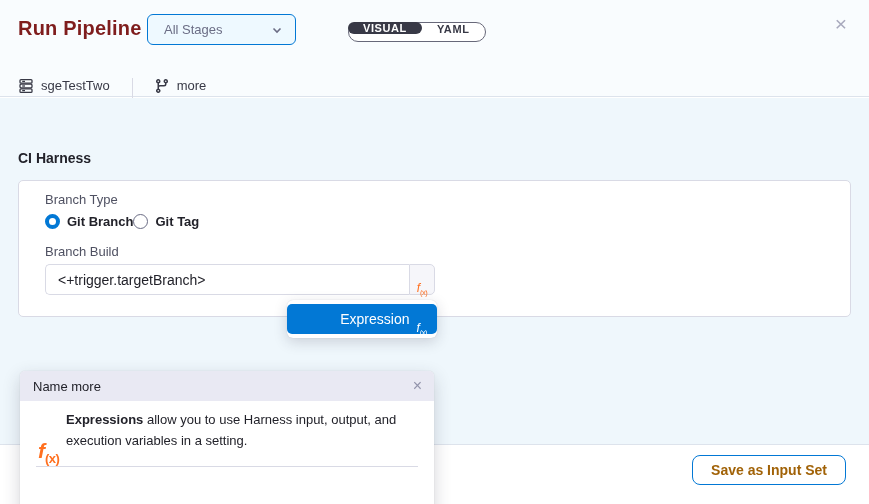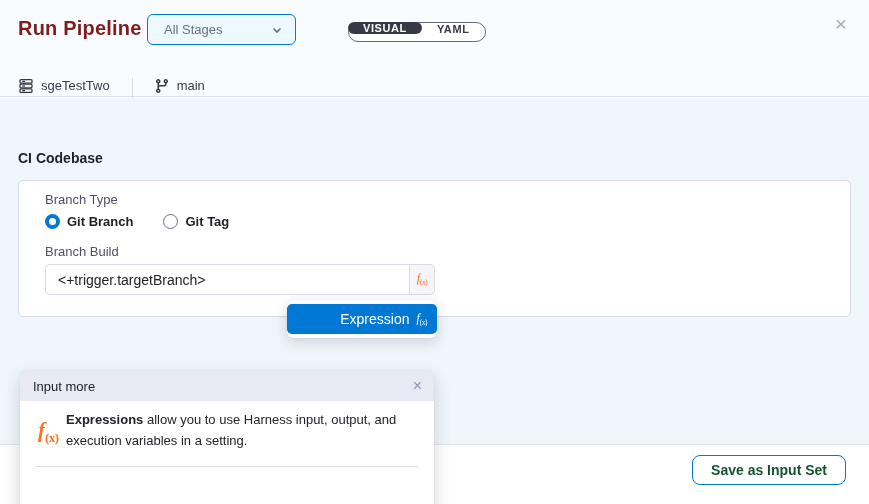--- a/index.html
+++ b/index.html
@@ -59,51 +59,51 @@
     background:#eff7fc;
   }
   .section-title { position:absolute; left:18px; top:52px; font-size:14px; font-weight:700; color:#22222a; }
 
   .card {
     position:absolute; left:18px; top:82px; width:833px; height:137px;
     background:#ffffff; border:1px solid #d9dae5; border-radius:5px;
   }
   .field-label { font-size:13px; color:#4f5162; }
   .lbl-build { position:absolute; left:26px; top:11px; }
-  .radio-row { position:absolute; left:26px; top:33px; display:flex; gap:30px; align-items:center; }
+  .radio-row { position:absolute; left:26px; top:33px; display:flex; align-items:center; }
   .radio-item { display:flex; align-items:center; gap:7px; cursor:pointer; }
   .radio { width:15px; height:15px; border-radius:50%; background:#ffffff; border:1px solid #6b6d85; }
   .radio.checked { border:4.5px solid #0278d5; }
   .radio-label { font-size:13px; font-weight:700; color:#22222a; }
   .lbl-branch { position:absolute; left:26px; top:63px; }
   .input-row { position:absolute; left:26px; top:83px; display:flex; }
   .text-input {
     width:364px; height:31px; border:1px solid #d9dae5; border-right:none;
     border-radius:5px 0 0 5px; padding:0 12px; font-size:14px; color:#22222a;
     font-family:"Liberation Sans", sans-serif; background:#ffffff; outline:none;
   }
   .fx-btn {
     width:26px; height:31px; background:#f6f6fa; border:1px solid #d9dae5;
     border-radius:0 5px 5px 0; display:flex; align-items:center; justify-content:center;
     cursor:pointer;
   }
-  .fx { font-family:Liberation Serif, serif; font-style:italic; line-height:1; white-space:nowrap; }
+  .fx { font-family:Liberation Sans, sans-serif; font-style:italic; line-height:1; white-space:nowrap;margin-top:20px; }
   .fx .fx-sub { font-size:.62em; font-style:normal; vertical-align:-0.35em; letter-spacing:-.5px; }
   .fx.orange { color:#ff7020; }
   .fx.small { font-size:12px; }
 
   
   .footer {
     position:absolute; left:0; top:444px; width:869px; height:60px;
     background:#ffffff; border-top:1px solid #dde3ec;
   }
   .save-btn {
     position:absolute; right:23px; top:10px; height:30px; padding:0 18px;
     background:#ffffff; border:1px solid #0278d5; border-radius:8px;
-    font-size:14px; font-weight:700; color:#14532d; cursor:pointer;
+    font-size:14px; font-weight:700; color:#a16207; cursor:pointer;
     font-family:"Liberation Sans", sans-serif;
   }
 
   
   .vt-menu {
     position:absolute; left:287px; top:300px; width:150px; z-index:30;
     background:#ffffff; border-radius:6px; padding:4px 0;
     box-shadow:0 4px 14px rgba(40,41,61,.18), 0 0 1px rgba(40,41,61,.2);
   }
   .vt-item {
@@ -173,26 +173,26 @@
         <rect x="2" y="10.8" width="12" height="3.6" rx="1"></rect>
         <line x1="4.2" y1="3.4" x2="7" y2="3.4"></line>
         <line x1="4.2" y1="8" x2="7" y2="8"></line>
         <line x1="4.2" y1="12.6" x2="7" y2="12.6"></line>
       </svg>
       <span class="ctx-text">sgeTestTwo</span>
       <span class="ctx-divider"></span>
       <svg class="ctx-icon" viewBox="0 0 16 16" fill="#383946">
         <path d="M9.5 3.25a2.25 2.25 0 1 1 3 2.122V6A2.5 2.5 0 0 1 10 8.5H6a1 1 0 0 0-1 1v1.128a2.251 2.251 0 1 1-1.5 0V5.372a2.25 2.25 0 1 1 1.5 0v1.836A2.493 2.493 0 0 1 6 7h4a1 1 0 0 0 1-1v-.628A2.25 2.25 0 0 1 9.5 3.25Zm-6 0a.75.75 0 1 0 1.5 0 .75.75 0 0 0-1.5 0Zm8.25-.75a.75.75 0 1 0 0 1.5.75.75 0 0 0 0-1.5ZM4.25 12a.75.75 0 1 0 0 1.5.75.75 0 0 0 0-1.5Z"></path>
       </svg>
-      <span class="ctx-text">main</span>
+      <span class="ctx-text">more</span>
     </div>
   </div>
 
   <div class="main">
-    <div class="section-title">CI Codebase</div>
+    <div class="section-title">CI Harness</div>
 
     <div class="card">
       <div class="field-label lbl-build">Branch Type</div>
 
       <div class="radio-row">
         <div class="radio-item">
           <span class="radio checked"></span>
           <span class="radio-label">Git Branch</span>
         </div>
         <div class="radio-item">
@@ -218,21 +218,21 @@
 
   <div class="vt-menu">
     <div class="vt-item selected">
       <span>Expression</span>
       <span class="fx white small"><span>f</span><span class="fx-sub">(x)</span></span>
     </div>
   </div>
 
   <div class="popover">
     <div class="pop-header">
-      <span class="pop-title">Input more</span>
+      <span class="pop-title">Name more</span>
       <span class="pop-close">×</span>
     </div>
     <span class="pop-fx fx orange"><span>f</span><span class="fx-sub">(x)</span></span>
     <div class="pop-text"><b>Expressions</b><span> allow you to use Harness input, output, and execution variables in a setting.</span></div>
     <div class="pop-divider"></div>
   </div>
 
 </div>
 
 </body></html>

